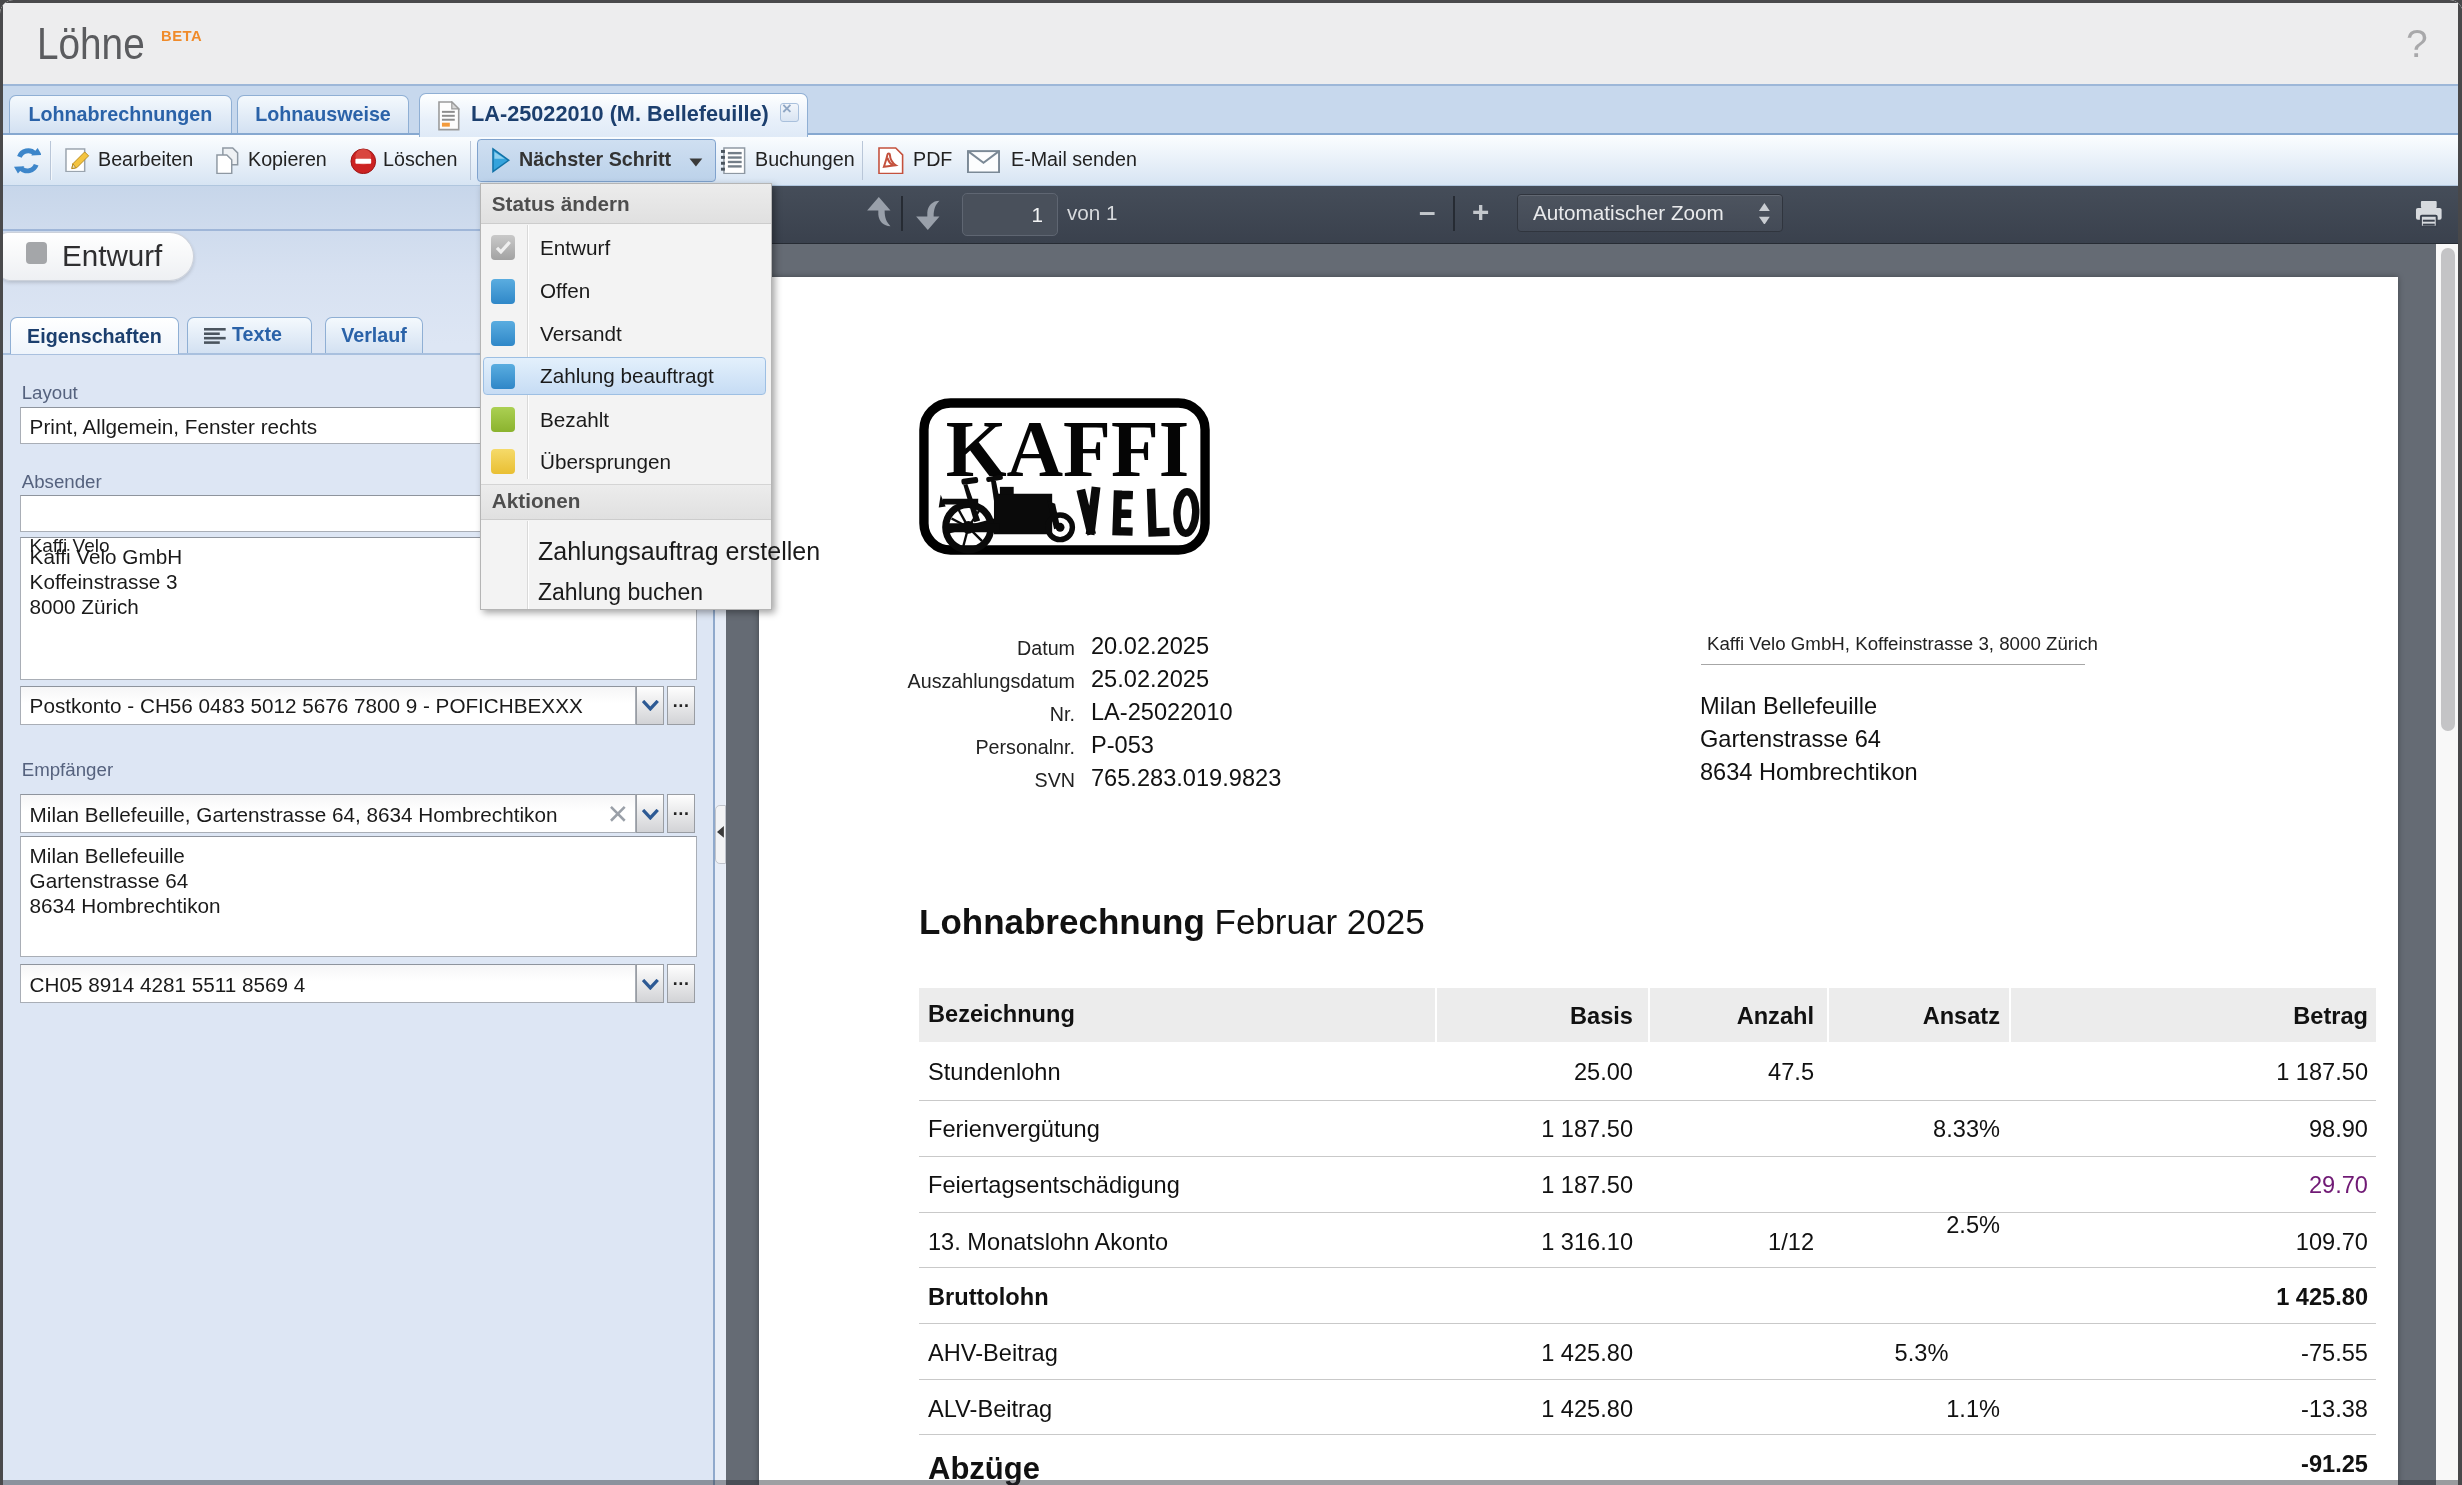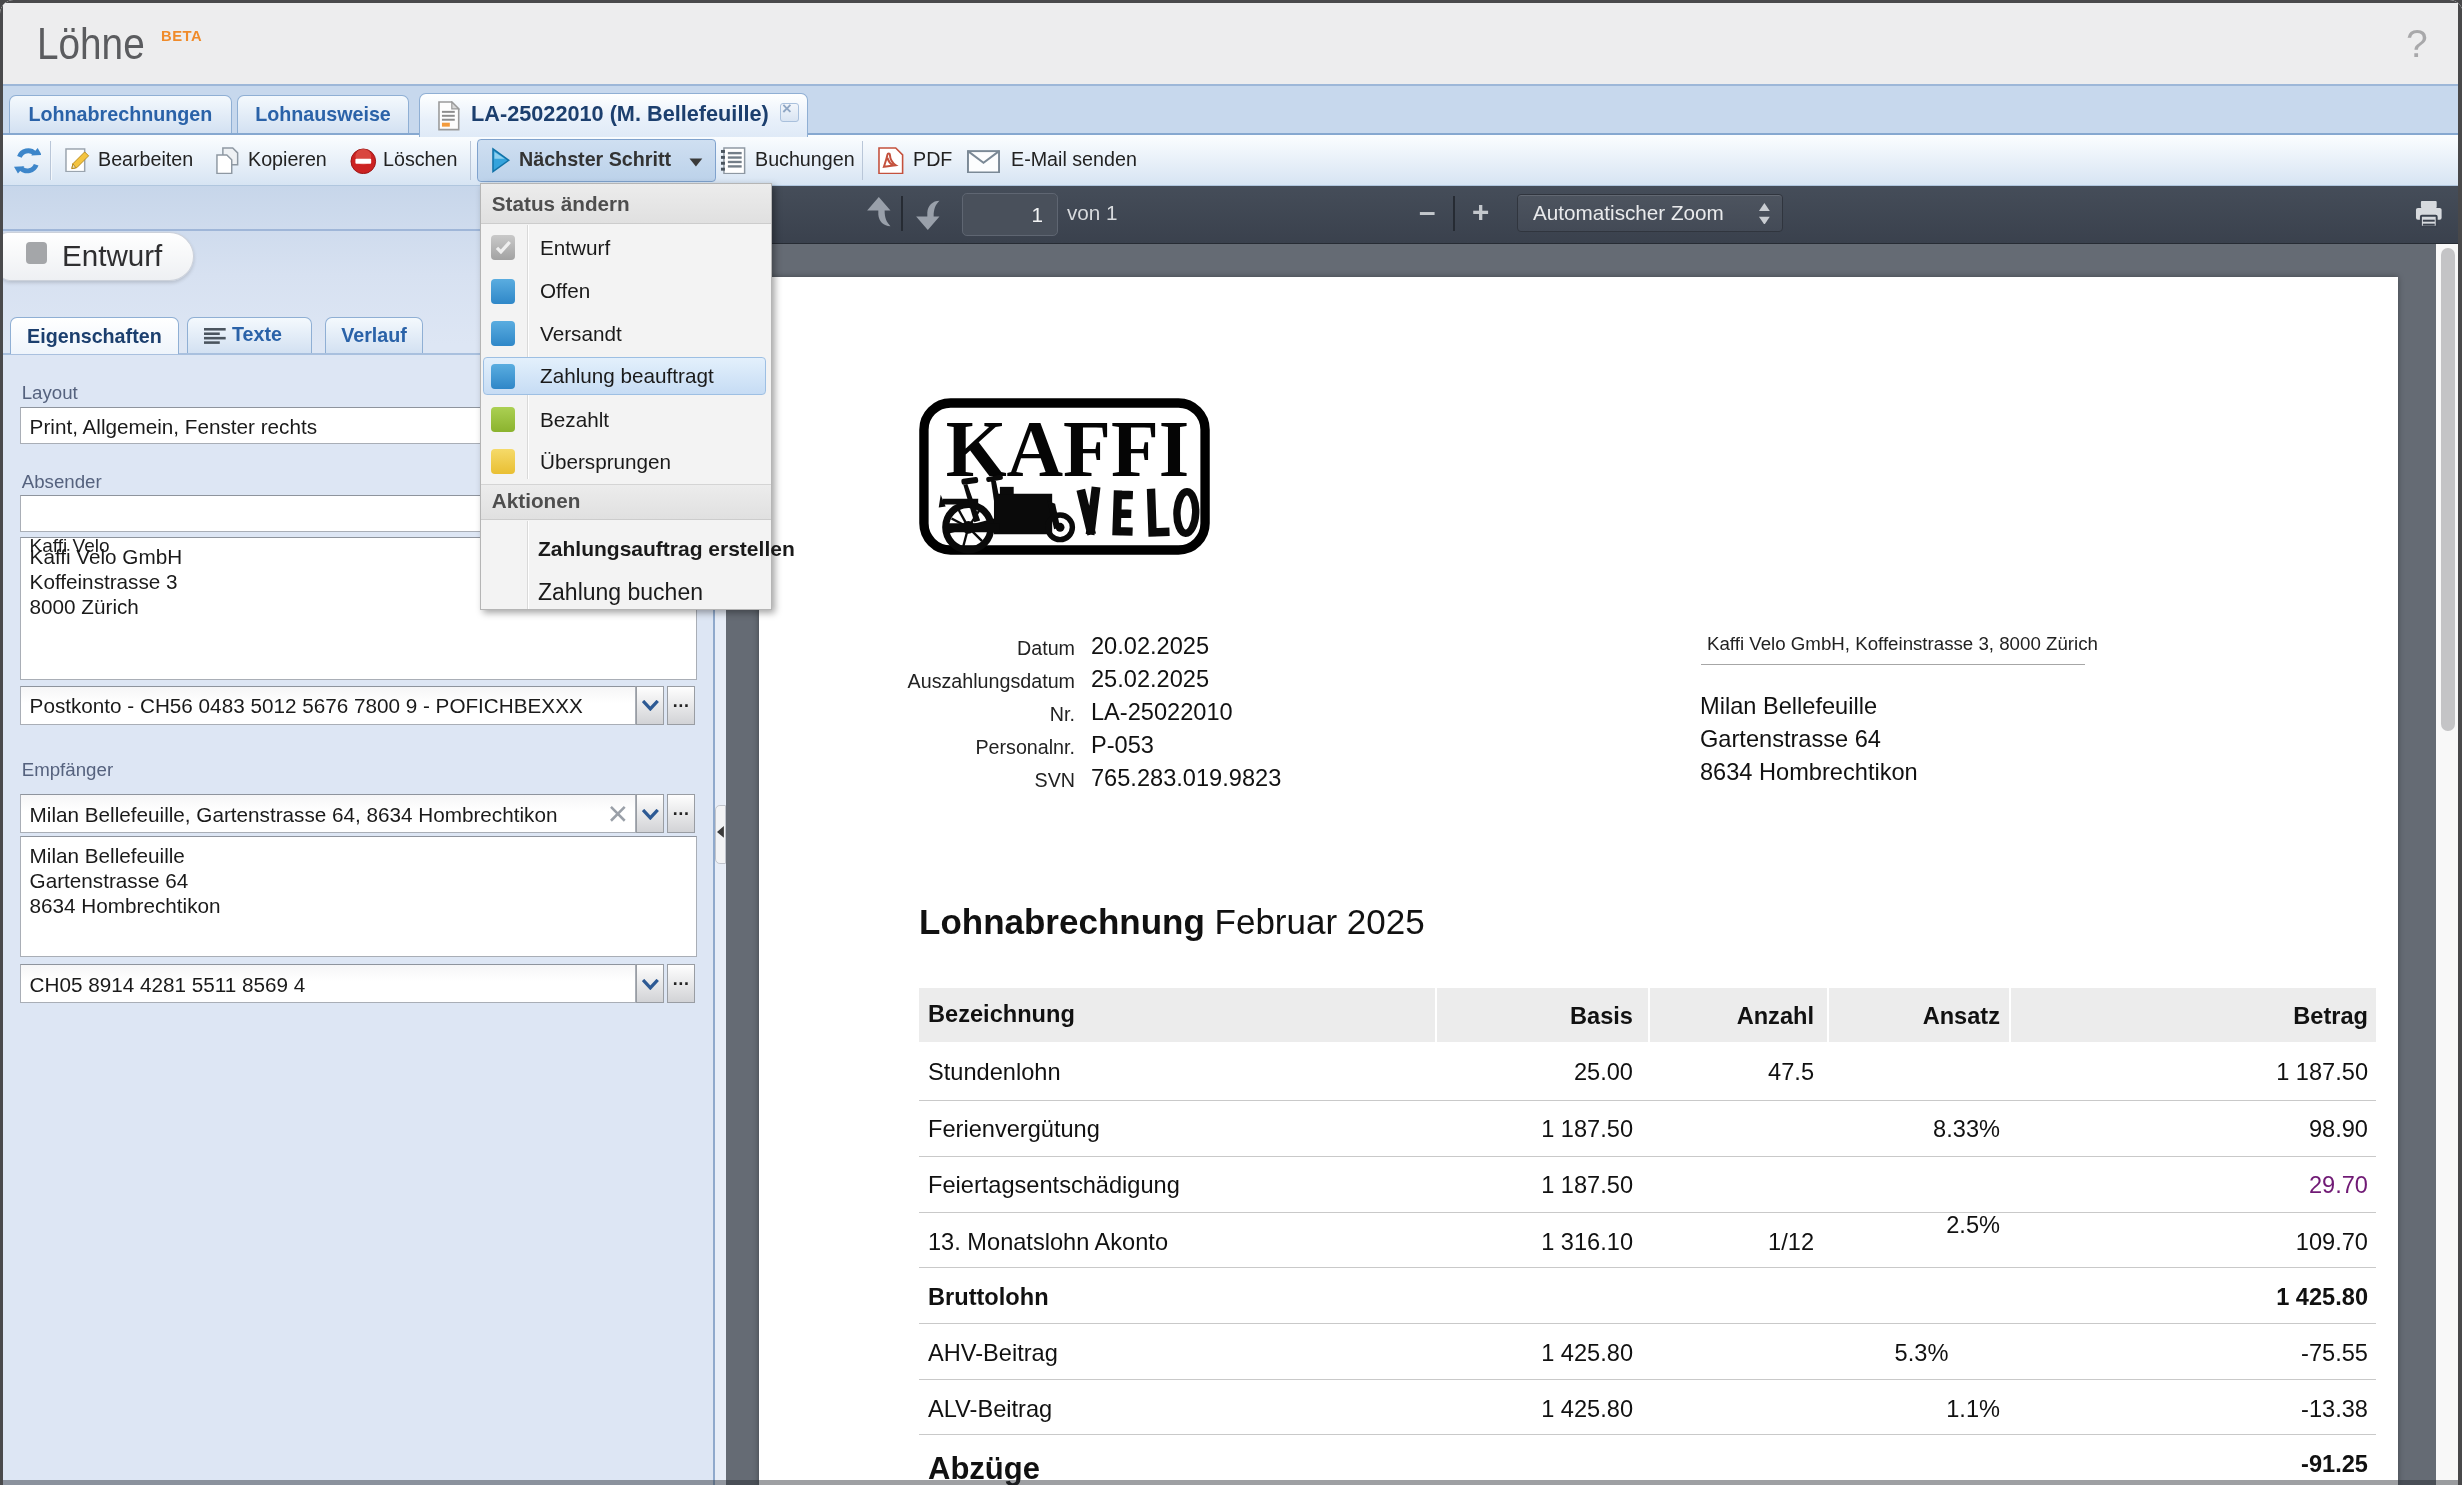--- a/index.html
+++ b/index.html
@@ -341,21 +341,21 @@
     <div class="abs" style="left:59px;top:95px;font-size:20.7px;color:#1a1a1a;">Offen</div>
     <div class="abs" style="left:59px;top:138px;font-size:20.7px;color:#1a1a1a;">Versandt</div>
     <div class="abs" style="left:59px;top:180px;font-size:20.7px;color:#1a1a1a;">Zahlung beauftragt</div>
     <div class="abs" style="left:59px;top:224px;font-size:20.7px;color:#1a1a1a;">Bezahlt</div>
     <div class="abs" style="left:59px;top:266px;font-size:20.7px;color:#1a1a1a;">Übersprungen</div>
 
     <div class="abs" style="left:0;top:300px;width:290px;height:36px;background:linear-gradient(#ececec,#e0e0e0);border-top:1px solid #d4d4d4;border-bottom:1px solid #cccccc;box-sizing:border-box;"></div>
     <div class="abs" style="left:10.8px;top:305px;font-size:20.7px;font-weight:bold;color:#4e4e4e;">Aktionen</div>
     <div class="abs" style="left:46px;top:337px;width:1px;height:88px;background:#d9d9d9;"></div>
     <div class="abs" style="left:47px;top:337px;width:1px;height:88px;background:#ffffff;"></div>
-    <div class="abs" style="left:57px;top:353px;font-size:21px;color:#1a1a1a;font-weight:bold;">Zahlungsauftrag erstellen</div>
+    <div class="abs" style="left:57px;top:353px;font-size:25px;color:#1a1a1a;">Zahlungsauftrag erstellen</div>
     <div class="abs" style="left:57px;top:395px;font-size:23px;color:#1a1a1a;">Zahlung buchen</div>
   </div>
 
   <div class="abs" style="left:0;top:1480px;width:2463px;height:5.9px;background:rgba(40,44,52,.45);z-index:20;"></div>
 
   <div class="abs" style="left:0;top:0;width:3px;height:1485px;background:#4a4a4c;z-index:21;"></div>
   <div class="abs" style="left:2458px;top:0;width:4.9px;height:1485px;background:#48484a;z-index:21;"></div>
   <div class="abs" style="left:0;top:0;width:2463px;height:3px;background:#4a4a4c;z-index:21;"></div>
 </div>
 

